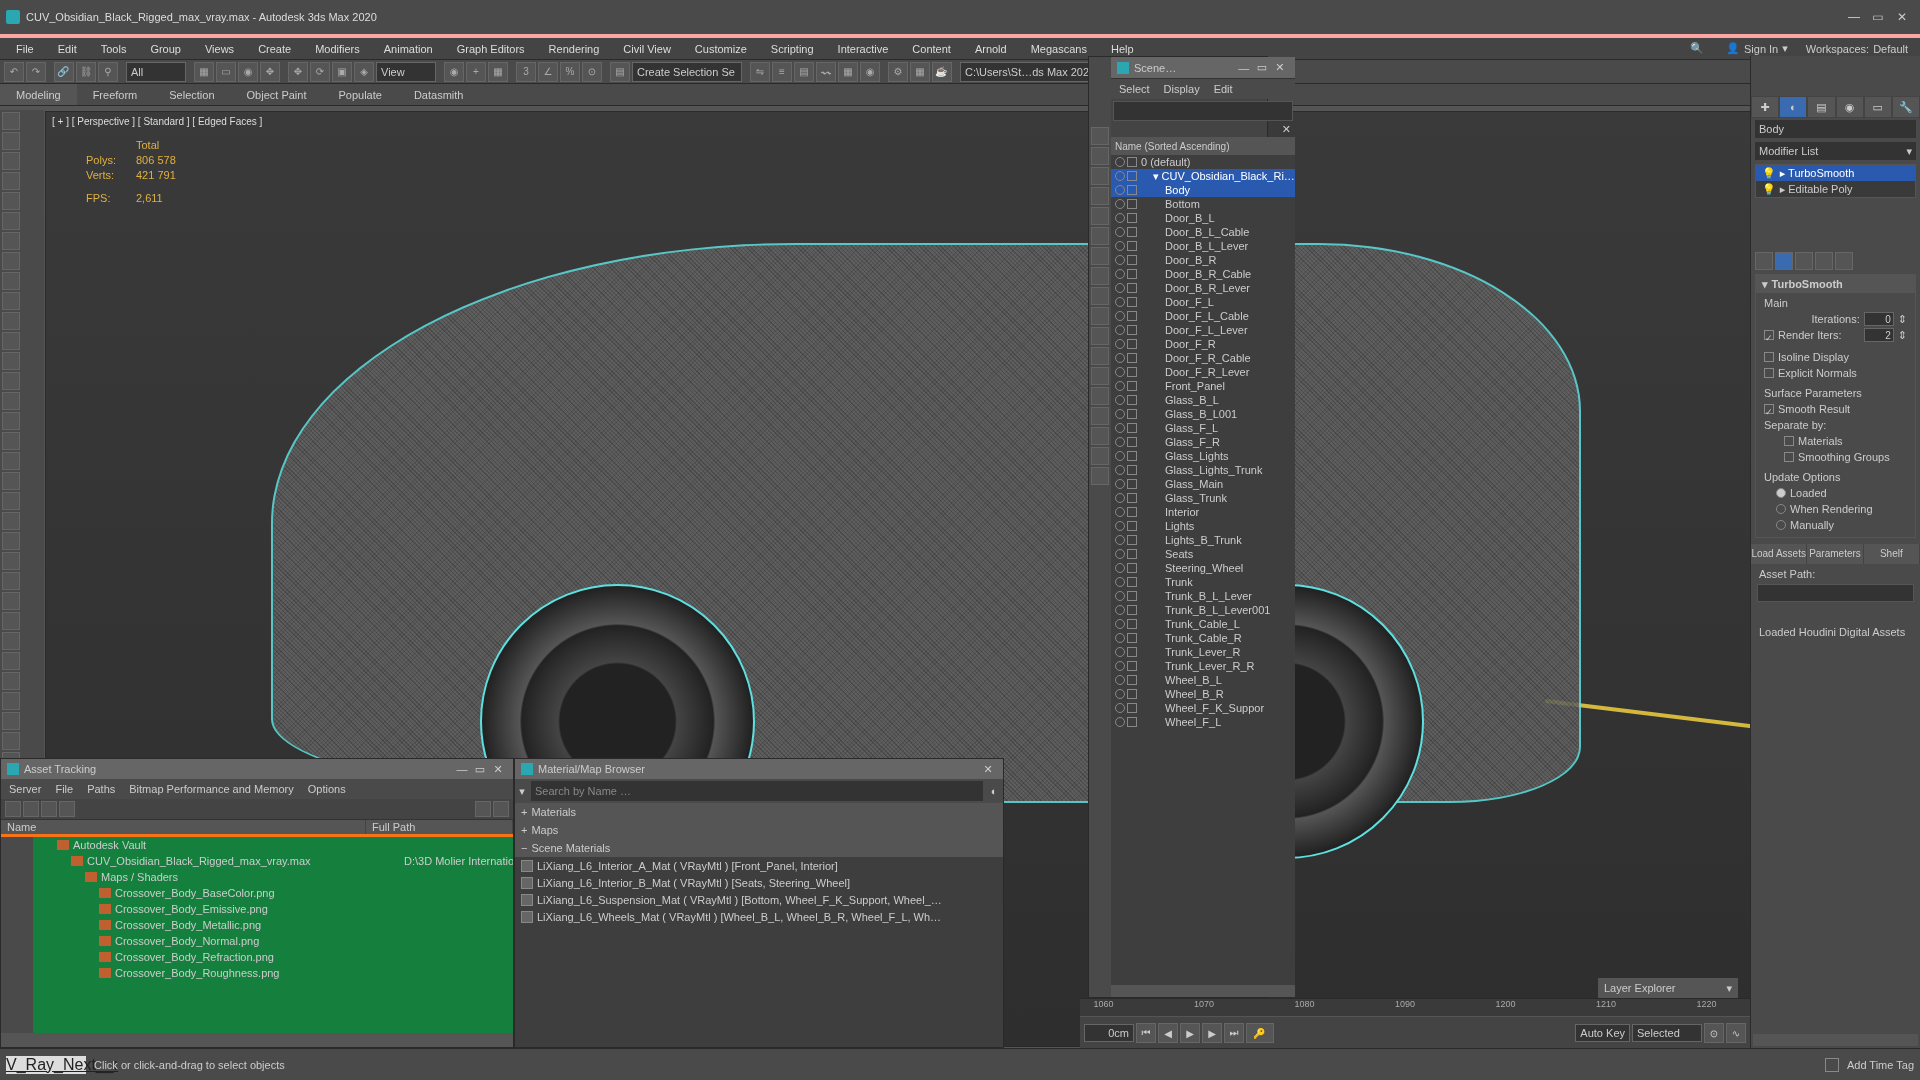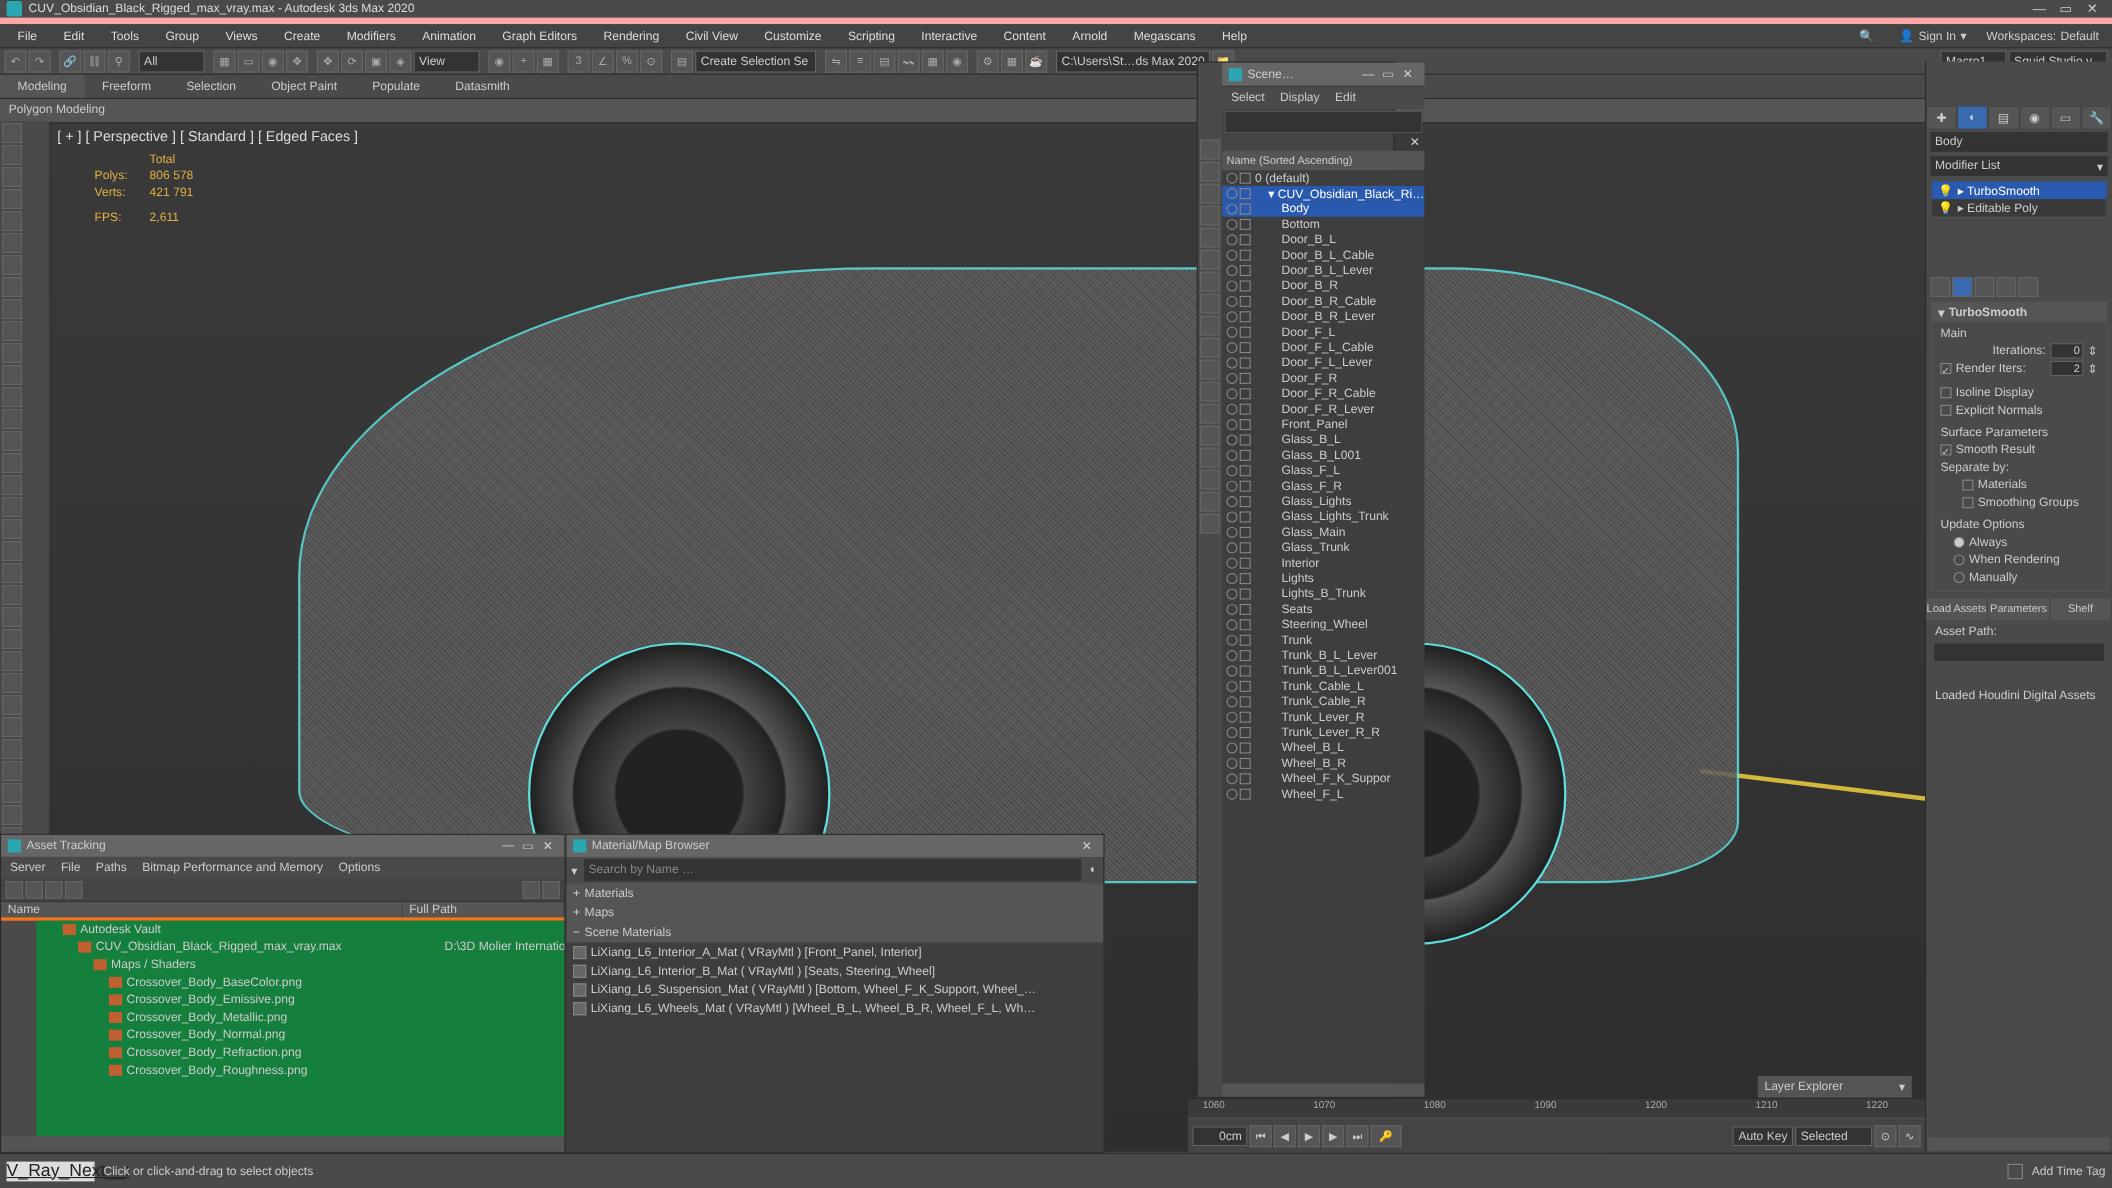--- a/index.html
+++ b/index.html
@@ -1,17 +1,17 @@
 <!DOCTYPE html>
 <html><head>
 <meta charset="utf-8">
 <style>
 * { margin:0; padding:0; box-sizing:border-box; font-family:"Segoe UI",Tahoma,sans-serif; user-select:none; }
 body { background:#3a3a3a; color:#ccc; font-size:11px; overflow:hidden; width:1920px; height:1080px; position:relative; }
-.titlebar { height:22px; background:#4a4a4a; display:flex; align-items:center; padding:0 6px; border-bottom:6px solid #fca5a5; }
+.titlebar { height:38px; background:#4a4a4a; display:flex; align-items:center; padding:0 6px; border-bottom:4px solid #fca5a5; }
 .titlebar .logo { width:14px; height:14px; background:#2aa7b0; border-radius:2px; margin-right:6px; }
 .titlebar .title { flex:1; color:#ddd; font-size:11px; }
 .titlebar .winbtn { width:24px; height:18px; text-align:center; color:#ccc; cursor:pointer; font-size:12px; line-height:18px; }
 .menubar { height:22px; background:#444; display:flex; align-items:center; padding:0 4px; border-bottom:1px solid #2a2a2a; }
 .menubar .mitem { padding:0 12px; height:100%; display:flex; align-items:center; cursor:pointer; color:#ddd; }
 .menubar .spacer { flex:1; }
 .menubar .signin { padding:0 10px; display:flex; align-items:center; gap:4px; }
 .menubar .ws { display:flex; align-items:center; gap:4px; padding:0 8px; }
 .toolbar-row { height:24px; background:#4a4a4a; display:flex; align-items:center; padding:0 4px; gap:2px; border-bottom:1px solid #2a2a2a; }
 .toolbar-row .tbtn { width:20px; height:20px; background:#555; border:1px solid #666; cursor:pointer; display:flex; align-items:center; justify-content:center; font-size:10px; color:#aaa;}
@@ -19,21 +19,21 @@
 .toolbar-row .dd { height:20px; background:#333; border:1px solid #666; padding:0 4px; display:flex; align-items:center; min-width:60px; color:#ccc; }
 .ribbon-tabs { height:22px; background:#4a4a4a; display:flex; border-bottom:1px solid #2a2a2a; }
 .ribbon-tabs .rtab { padding:0 16px; display:flex; align-items:center; cursor:pointer; color:#ccc; }
 .ribbon-tabs .rtab.active { background:#555; }
 .ribbon-sub { height:20px; background:#555; display:flex; align-items:center; padding:0 8px; color:#ccc; font-size:11px; }
 .main-area { position:absolute; top:110px; left:0; right:0; bottom:32px; display:flex; }
 .left-tools { width:44px; background:#4a4a4a; display:flex; flex-direction:column; padding:2px; gap:2px; flex-wrap:wrap; align-content:flex-start; }
 .left-tools .lt { width:18px; height:18px; background:#555; border:1px solid #666; cursor:pointer; }
 .viewport-wrap { flex:1; position:relative; background:#2a2a2a; border:1px solid #555; }
 .viewport { position:absolute; inset:1px; background:linear-gradient(180deg,#3a3a3a 0%,#2e2e2e 100%); }
-.vp-label { position:absolute; top:4px; left:6px; color:#ddd; font-size:13px; }
+.vp-label { position:absolute; top:4px; left:6px; color:#ddd; font-size:10px; }
 .vp-stats { position:absolute; top:26px; left:40px; color:#e0b040; font-size:11px; line-height:15px; }
 .vp-stats span.k { display:inline-block; width:50px; }
 .car-placeholder { position:absolute; left:12%; top:14%; width:70%; height:60%; }
 .car-body { position:absolute; inset:0; border:2px solid #5ee0e0; border-radius:40% 20% 10% 30% / 50% 30% 10% 15%; background:repeating-linear-gradient(45deg,#888,#888 1px,#aaa 1px,#aaa 3px),repeating-linear-gradient(-45deg,#888,#888 1px,#999 1px,#999 3px); background-blend-mode:multiply; opacity:0.85; }
 .wheel { position:absolute; width:21%; aspect-ratio:1; background:radial-gradient(circle,#222 30%,#444 31%,#222 50%,#555 51%,#222 70%); border:2px solid #5ee0e0; border-radius:50%; bottom:-10%; }
 .wheel.front { left:16%; }
 .wheel.rear { left:67%; }
 .ground-line { position:absolute; height:4px; background:#d4b83e; }
 .scene-list-wrap { flex:1; display:flex; flex-direction:column; }
 .scene-title { height:22px; background:#666; display:flex; align-items:center; padding:0 6px; border-bottom:1px solid #333; }
@@ -642,21 +642,21 @@
           <span class="chk"></span>
           <span>Materials</span>
         </div>
       <div class="row" style="padding-left:20px">
           <span class="chk"></span>
           <span>Smoothing Groups</span>
         </div>
       <div style="margin:6px 0 2px">Update Options</div>
       <div class="row" style="padding-left:12px">
           <span class="rad" style="background:#ccc"></span>
-          <span>Always</span>
+          <span>Loaded</span>
         </div>
       <div class="row" style="padding-left:12px">
           <span class="rad"></span>
           <span>When Rendering</span>
         </div>
       <div class="row" style="padding-left:12px">
           <span class="rad"></span>
           <span>Manually</span>
         </div>
     </div>

